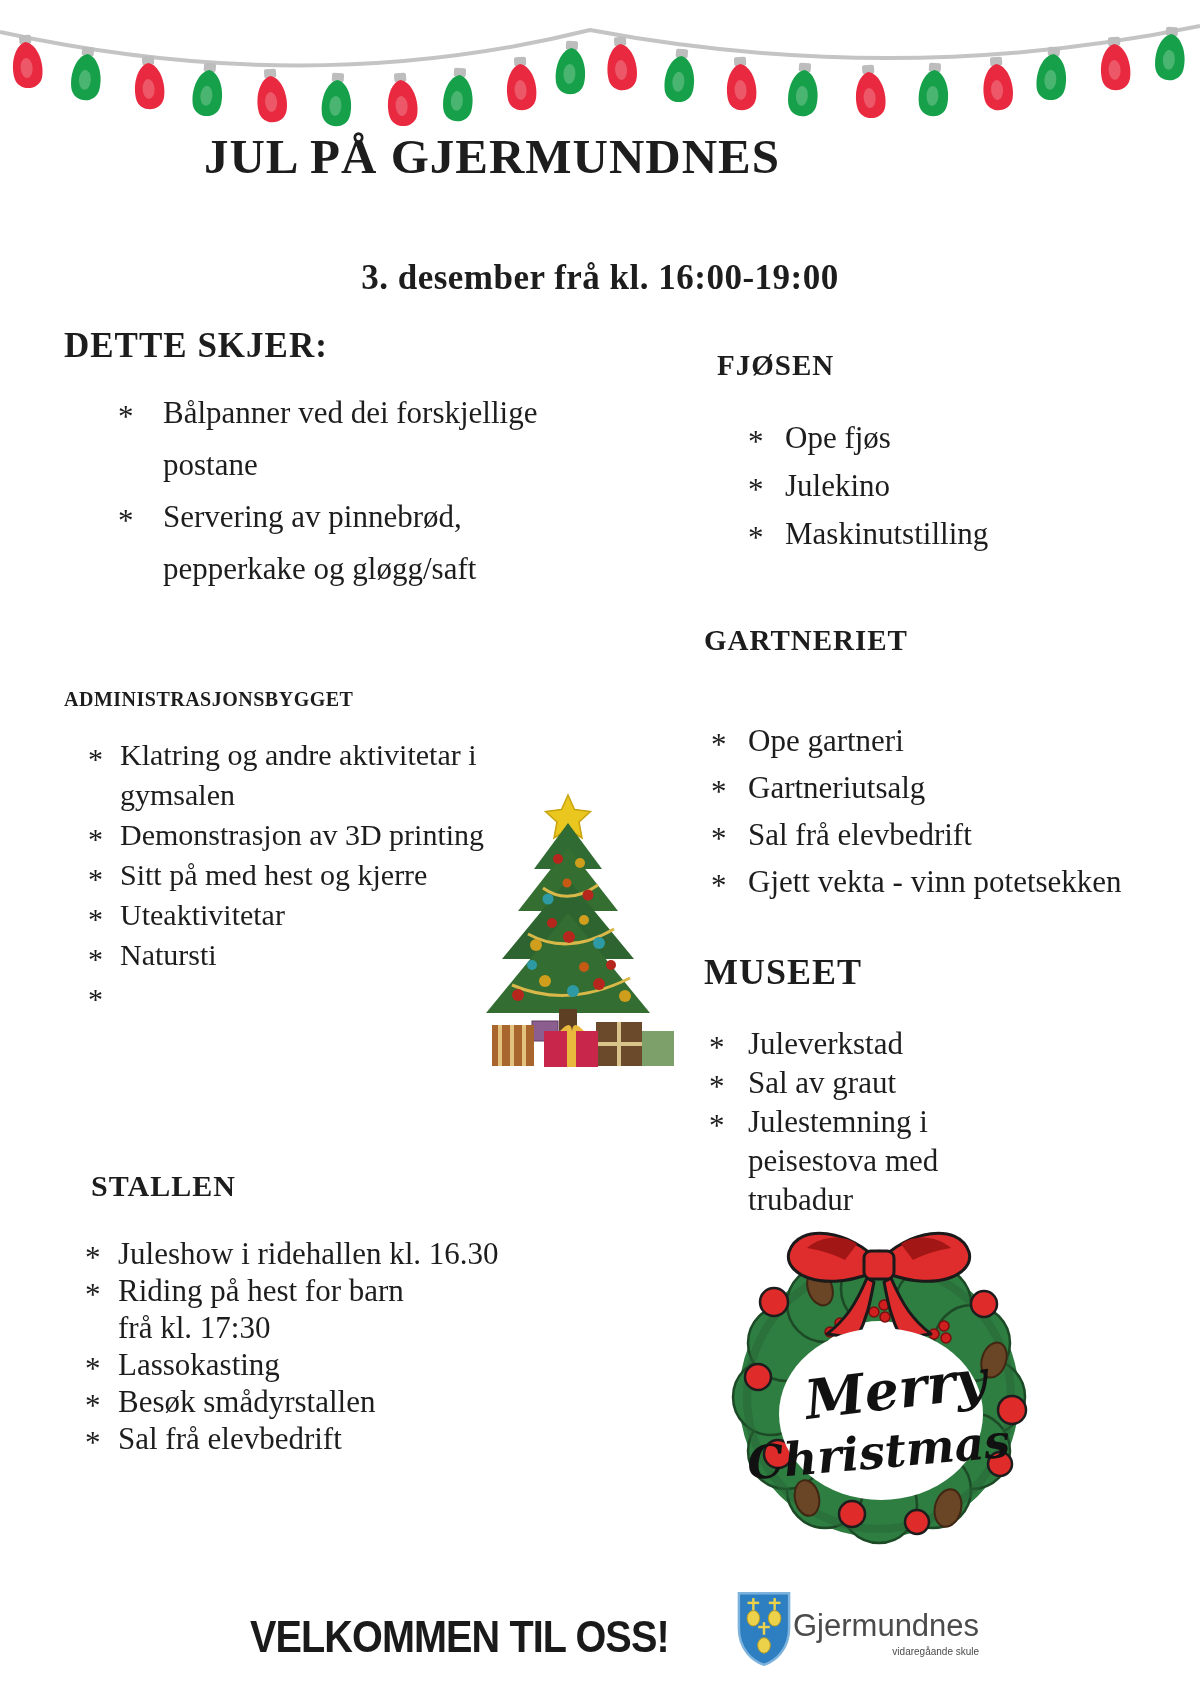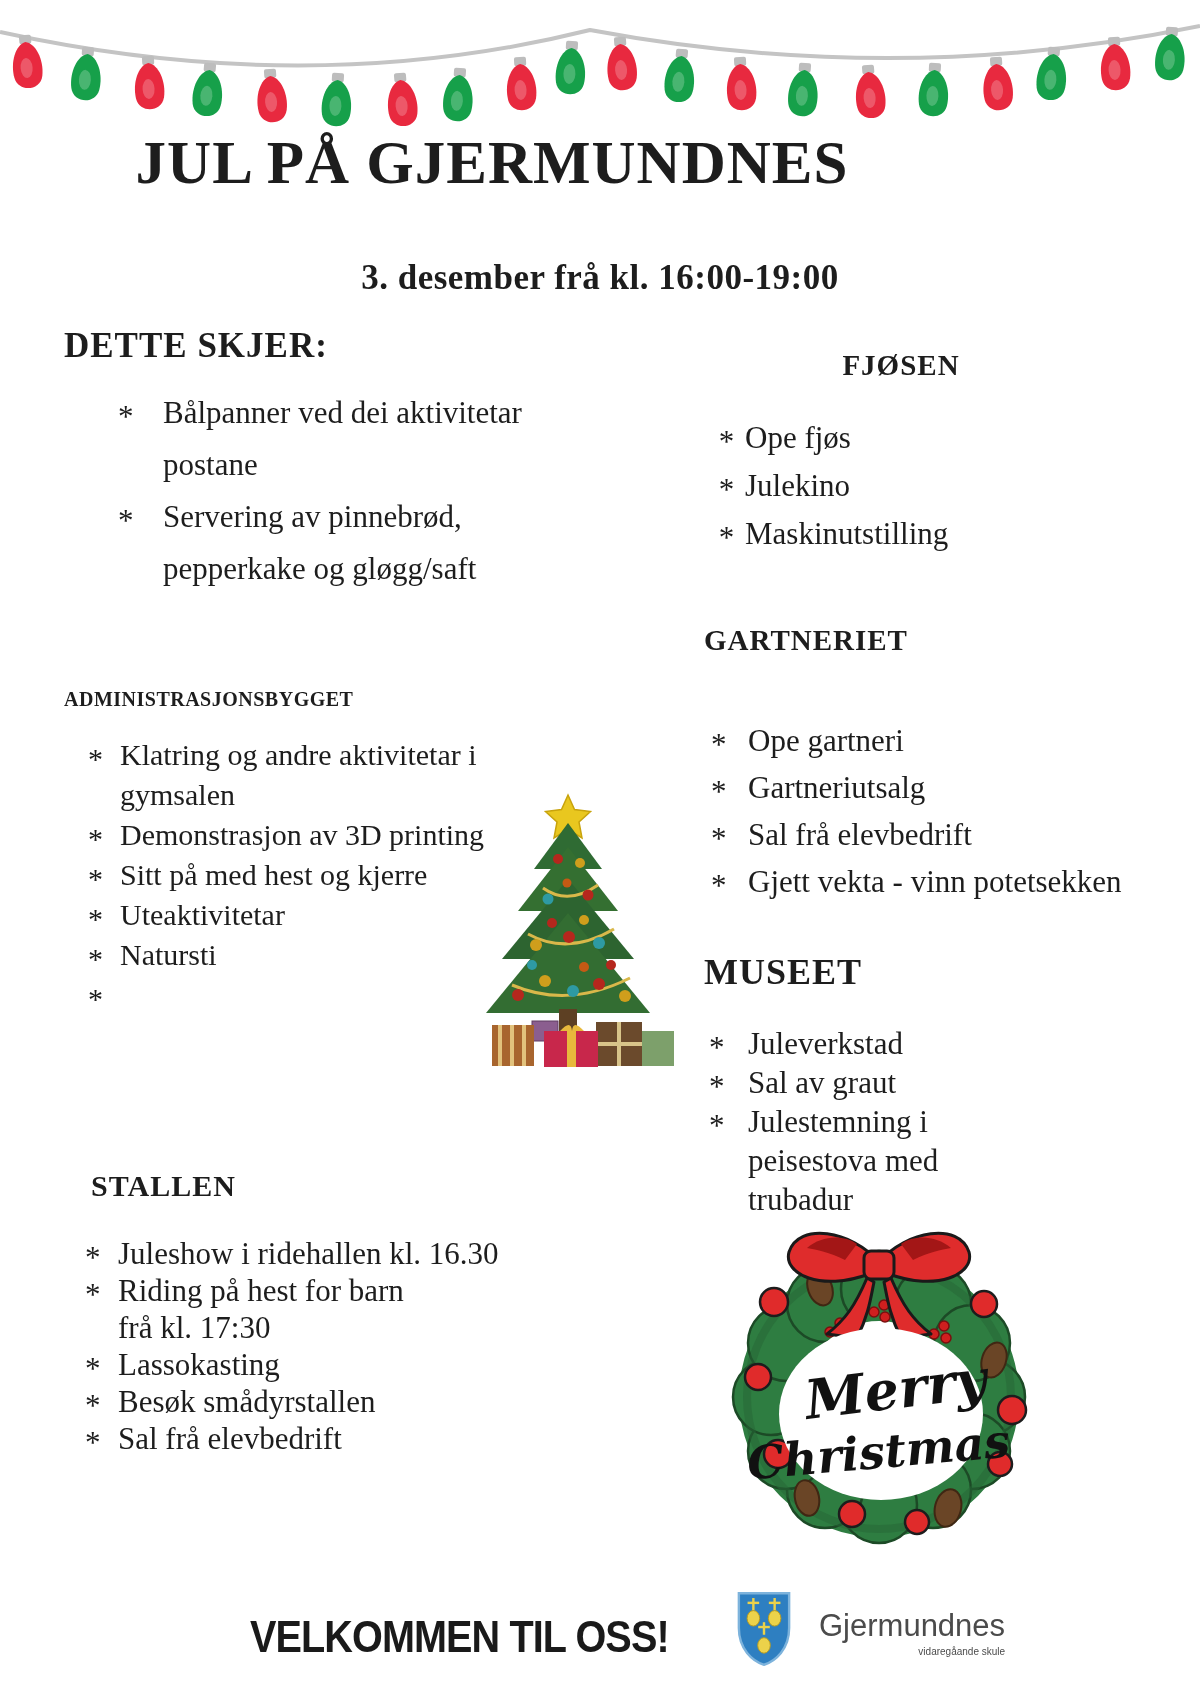--- a/index.html
+++ b/index.html
@@ -2,37 +2,37 @@
 <html><head>
 <meta charset="utf-8">
 <style>
   html,body{margin:0;padding:0;background:#ffffff;}
   .poster{position:relative;width:1200px;height:1704px;background:#ffffff;overflow:hidden;
           font-family:"Liberation Serif",serif;color:#1d1d1d;}
   .abs{position:absolute;}
 
   
   .title{left:0;top:128px;width:984px;text-align:center;
-         font-size:61px;font-weight:700;letter-spacing:1px;}
+         font-size:49px;font-weight:700;letter-spacing:1px;}
   .subtitle{left:0;top:214px;width:1200px;text-align:center;
             font-size:35px;font-weight:700;letter-spacing:0.5px;margin-top:44px;}
 
   
   .sec h2{margin:16px;font-weight:700;line-height:1;}
   .list{margin:0;padding:0;list-style:none;}
   .item{display:flex;align-items:flex-start;}
   .mark{flex:0 0 auto;position:relative;top:0.14em;}
   .txt{white-space:pre-line;}
 
   .sec-dette{left:48px;top:312px;width:560px;}
   .sec-dette h2{font-size:35px;letter-spacing:1px;}
   .sec-dette .list{margin-top:24px;font-size:31px;line-height:52px;padding-left:70px;}
   .sec-dette .mark{width:45px;}
 
-  .sec-fjosen{left:661px;top:335px;width:480px;text-align:center;}
+  .sec-fjosen{left:701px;top:335px;width:480px;}
   .sec-fjosen h2{font-size:29px;letter-spacing:1px;}
   .sec-fjosen .list{margin-top:34px;font-size:31px;line-height:48px;padding-left:47px;}
   .sec-fjosen .mark{width:37px;}
 
   .sec-gartneriet{left:688px;top:610px;width:500px;}
   .sec-gartneriet h2{font-size:29px;letter-spacing:1px;}
   .sec-gartneriet .list{margin-top:62px;font-size:31px;line-height:47px;padding-left:23px;}
   .sec-gartneriet .mark{width:37px;}
 
   .sec-admin{left:48px;top:673px;width:470px;}
@@ -48,21 +48,21 @@
   .sec-stallen{left:75px;top:1155px;width:480px;}
   .sec-stallen h2{font-size:30px;letter-spacing:1px;}
   .sec-stallen .list{margin-top:34px;font-size:31px;line-height:37px;padding-left:10px;}
   .sec-stallen .mark{width:33px;}
 
   
   .welcome{left:250px;top:1612px;font-family:"Liberation Sans",sans-serif;
            font-size:44px;font-weight:700;letter-spacing:-1px;color:#1a1a1a;
            transform:scaleX(0.9);transform-origin:left center;}
   .logo{left:735px;top:1588px;display:flex;align-items:flex-start;}
-  .logo-text{margin-left:26px;font-family:"Liberation Sans",sans-serif;color:#4b4b4b;}
+  .logo-text{margin-left:0;font-family:"Liberation Sans",sans-serif;color:#4b4b4b;}
   .logo-name{font-size:31px;line-height:31px;margin-top:22px;}
   .logo-sub{font-size:10px;line-height:15px;text-align:right;margin-top:3px;}
 
   svg{display:block;}
 </style>
 </head>
 <body>
 
 <div class="poster">
 
@@ -140,21 +140,21 @@
   </svg>
 
   <div class="abs title">JUL PÅ GJERMUNDNES</div>
   <div class="abs subtitle">3. desember frå kl. 16:00-19:00</div>
 
   <div class="abs sec sec-dette">
     <h2>DETTE SKJER:</h2>
     <ul class="list">
       <li class="item">
         <span class="mark">*</span>
-        <span class="txt">Bålpanner ved dei aktivitetar
+        <span class="txt">Bålpanner ved dei forskjellige
 postane</span>
         </li>
       <li class="item">
         <span class="mark">*</span>
         <span class="txt">Servering av pinnebrød,
 pepperkake og gløgg/saft</span>
         </li>
     </ul>
   </div>
 

